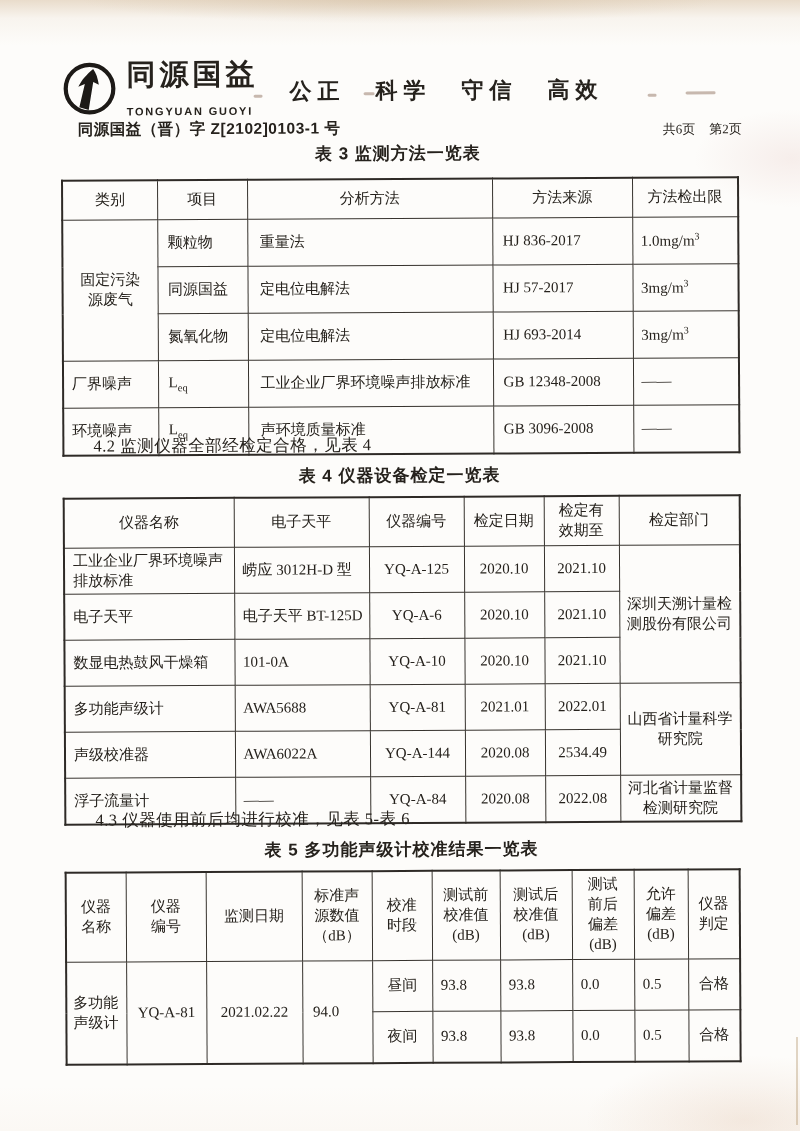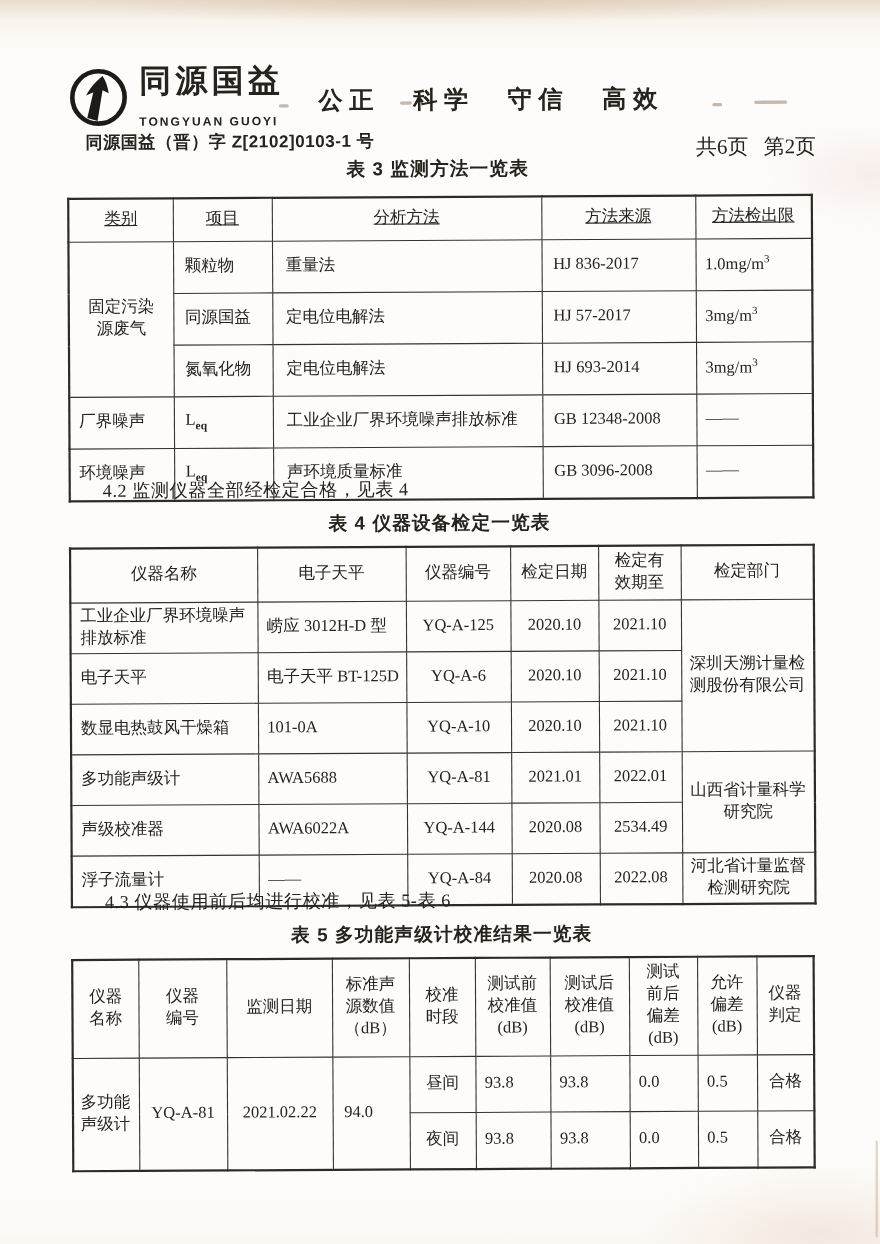--- a/index.html
+++ b/index.html
@@ -26,50 +26,50 @@
   .logo-sub{font-family:"Liberation Sans","DejaVu Sans",sans-serif;font-weight:700;font-size:11px;letter-spacing:1.8px;margin-top:16px;}
   .slogan{position:absolute;left:292px;top:76px;display:flex;gap:30px;
     font-family:"Liberation Sans","DejaVu Sans",sans-serif;font-weight:700;font-size:22px;letter-spacing:6px;}
   .dash{position:absolute;height:3px;background:#9b8070;opacity:.55;border-radius:2px;}
   .d1{left:256px;top:94px;width:9px;}
   .d2{left:366px;top:92px;width:11px;}
   .d3{left:650px;top:95px;width:9px;}
   .d4{left:688px;top:93px;width:30px;}
   .docline{position:absolute;left:80px;top:118px;font-family:"Liberation Sans","DejaVu Sans",sans-serif;
     font-weight:600;font-size:15.5px;letter-spacing:.5px;}
-  .pageinfo{position:absolute;right:56px;top:122px;font-size:19px;display:flex;gap:14px;margin-left:23px;}
+  .pageinfo{position:absolute;right:56px;top:122px;font-size:13px;display:flex;gap:14px;margin-left:23px;}
 
   
   .caption{position:absolute;left:0;width:800px;text-align:center;
     font-family:"Liberation Sans","DejaVu Sans",sans-serif;font-weight:600;font-size:17px;letter-spacing:1px;}
   .cap3{top:142px;} .cap4{top:464px;} .cap5{top:838px;}
   .sect{position:absolute;left:94px;font-size:16.5px;letter-spacing:.5px;}
   .s42{top:434px;} .s43{top:808px;}
 
   
   table.t{position:absolute;left:63px;border-collapse:collapse;table-layout:fixed;
     border:2px solid #2e2a26;background:transparent;}
   table.t th,table.t td{border:1.5px solid #37332e;font-size:15px;font-weight:normal;
     line-height:1.32;padding:2px 4px;vertical-align:middle;text-align:center;}
   .t3{top:178px;width:676px;}
   .t4{top:496px;width:676px;}
   .t5{top:870px;width:674px;}
-  .t3 thead th{height:34px;text-decoration:underline;}
+  .t3 thead th{height:34px;}
   .t3 tbody td{height:42px;}
   .t4 thead th{height:44px;}
   .t4 tbody td{height:41px;}
   .t5 thead th{height:84px;padding:2px 2px;}
   .t5 tbody td{height:46px;}
   .l{text-align:left !important;}
   .p6{padding-left:6px !important;} .p8{padding-left:8px !important;margin-top:40px;}
   .p10{padding-left:10px !important;margin-top:42px;} .p12{padding-left:12px !important;}
   .catwrap{display:inline-block;width:62px;text-align:center;}
   .thl{display:block;text-align:center;}
   .th-narrow{padding:2px 8px !important;}
-  sup.s3{font-size:10px;} sub.seq{font-size:10.5px;font-weight:bold;}
+  sup.s3{font-size:10px;} sub.seq{font-size:10.5px;}
 </style>
 </head>
 <body>
 
 <div class="page">
   <div class="content">
 
     <div class="logo">
       <svg viewBox="0 0 60 60" aria-hidden="true">
         <circle cx="30" cy="30" r="25.5" fill="none" stroke="#1d1a17" stroke-width="4.5"></circle>

